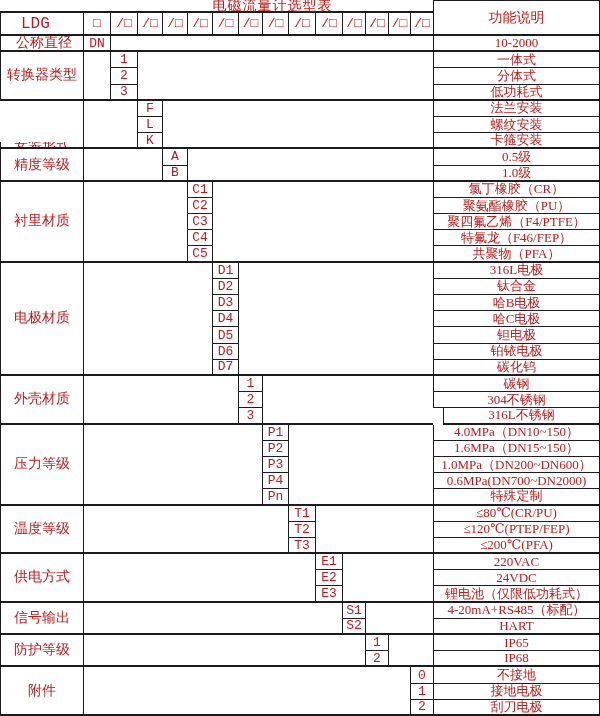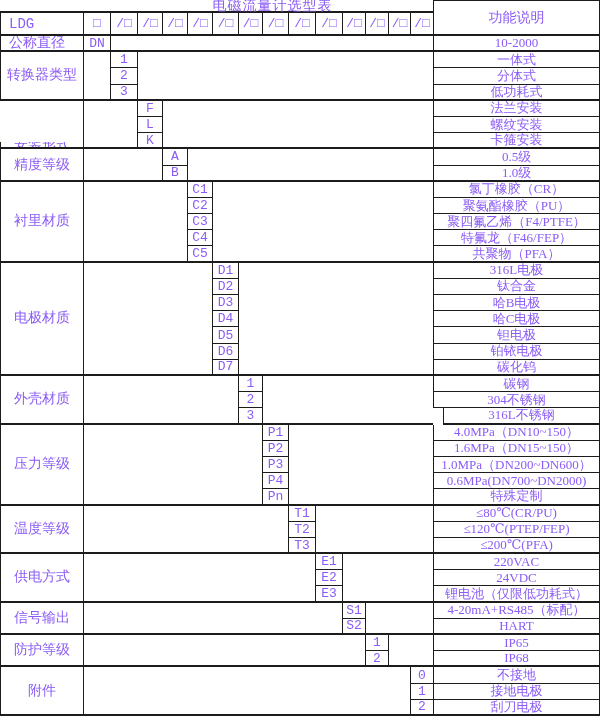--- a/index.html
+++ b/index.html
@@ -1,40 +1,40 @@
 <!DOCTYPE html>
 <html><head>
 <meta charset="utf-8">
 <style>
   html,body{margin:0;padding:0;background:#fff;}
   .table{
-    position:relative;width:600px;height:716px;background:#fff;color:#8b5cf6;
+    position:relative;width:600px;height:716px;background:#fff;color:#b91c1c;
     display:grid;
     grid-template-columns:83px 27px 27px 25px 25px 25px 26px 24px 26px 27px 27px 23px 23px 22px 23px 1fr;
     grid-template-rows:13px 23px repeat(42,1fr);
     font-family:"Liberation Serif","DejaVu Serif",serif;
   }
   .c{
     display:flex;align-items:center;justify-content:center;
     overflow:hidden;white-space:nowrap;box-sizing:border-box;
     border-bottom:2px solid #1c1c1c;
   }
   .c.inner{border-bottom-width:1px;}
   .vl{border-left:1px solid #1c1c1c;}
   .ol{border-left:1px solid #1c1c1c;}
   .or{border-right:1px solid #1c1c1c;}
   .title{font-size:14px;padding-left:112px;overflow:visible;letter-spacing:1px;}
   .fhead{font-size:14px;border-top:1px solid #1c1c1c;}
   .ldg{
-    font-family:"Liberation Mono","DejaVu Sans Mono",monospace;font-size:14px;
-    justify-content:flex-start;padding-left:8px;
+    font-family:"Liberation Mono","DejaVu Sans Mono",monospace;font-size:16px;
+    justify-content:flex-start;padding-left:20px;
   }
   .boxcell{font-family:"Liberation Mono","DejaVu Sans Mono",monospace;font-size:13px;}
   .label{font-size:14px;}
-  .label.left{justify-content:flex-start;padding-left:8px;}
+  .label.left{justify-content:flex-start;padding-left:15px;}
   .code{font-family:"Liberation Mono","DejaVu Sans Mono",monospace;font-size:13px;}
   .func{font-size:13px;}
 </style>
 </head>
 <body>
 
 <div class="table">
   <div class="c title" style="grid-column:1/16;grid-row:1;">电磁流量计选型表</div>
   <div class="c fhead vl or" style="grid-column:16;grid-row:1/3;">功能说明</div>
   <div class="c ldg ol" style="grid-column:1;grid-row:2;">LDG</div>

